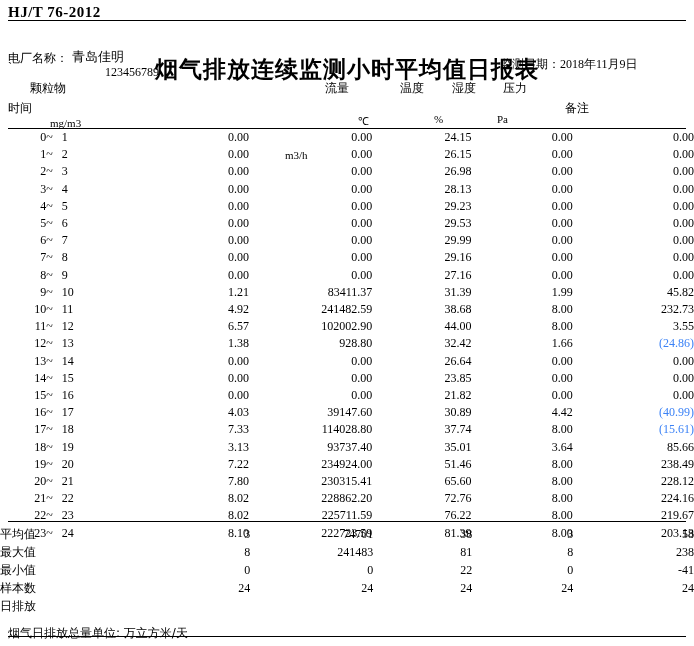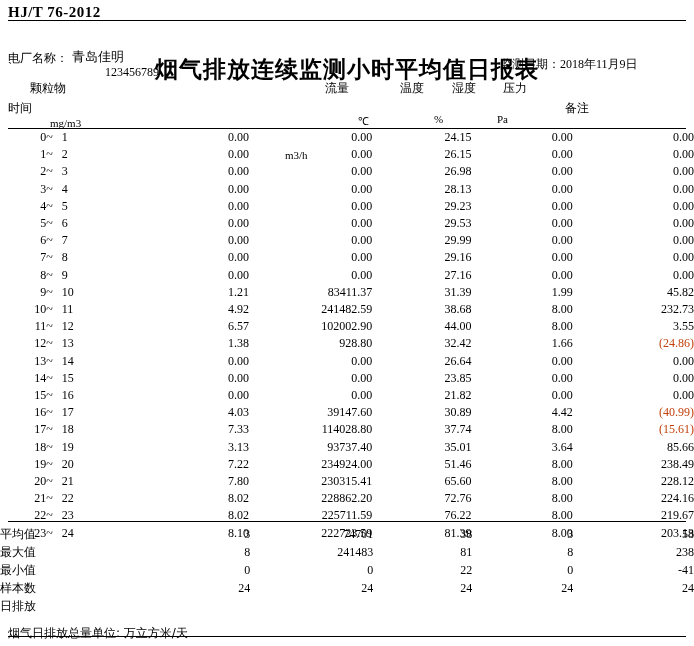--- a/index.html
+++ b/index.html
@@ -115,21 +115,21 @@
     white-space: nowrap;
   }
   td.c-h1 { width: 42px; text-align: right; padding-right: 3px; }
   td.c-tilde { width: 14px; text-align: left; }
   td.c-h2 { width: 60px; text-align: left; padding-left: 10px; }
   td.c-dust { width: 110px; text-align: right; padding-right: 12px; }
   td.c-flow { width: 112px; text-align: right; padding-right: 10px; }
   td.c-temp { width: 90px; text-align: right; padding-right: 22px; }
   td.c-hum { width: 92px; text-align: right; padding-right: 20px; }
   td.c-pres { width: 110px; text-align: right; padding-right: 26px; }
-  .red { color: #c2410c; }
+  .red { color: #3b82f6; }
 
   table.summary {
     position: absolute;
     left: 0;
     top: 525px;
     width: 694px;
     border-collapse: collapse;
     font-size: 12px;
     font-family: "DejaVu Sans", sans-serif;
   }

